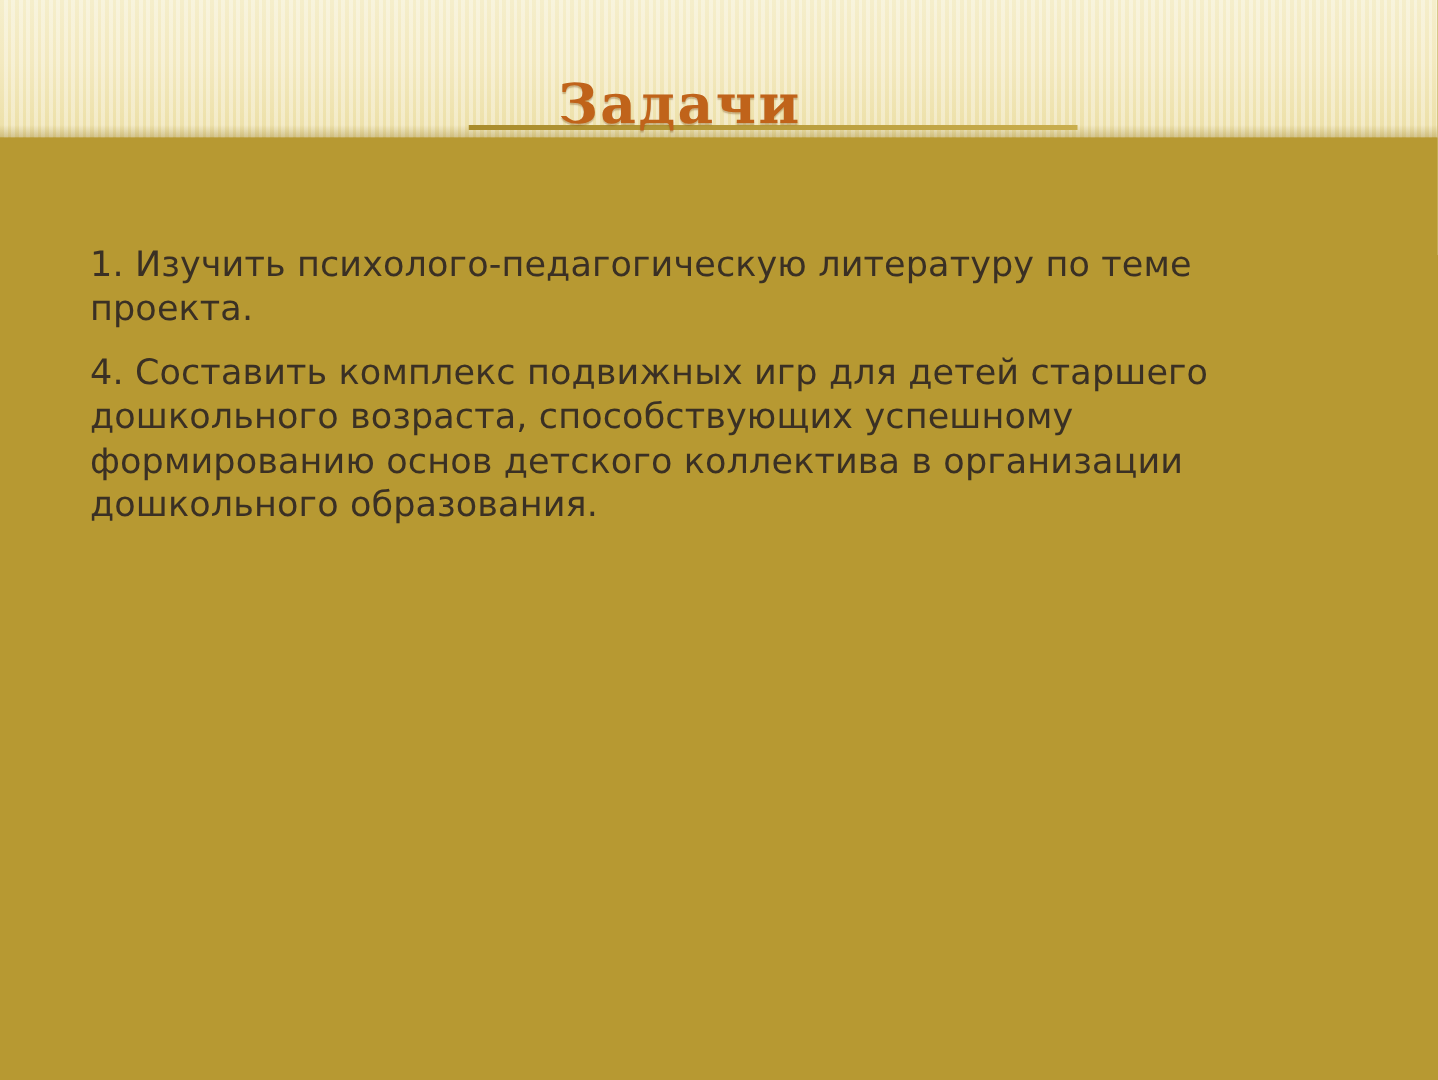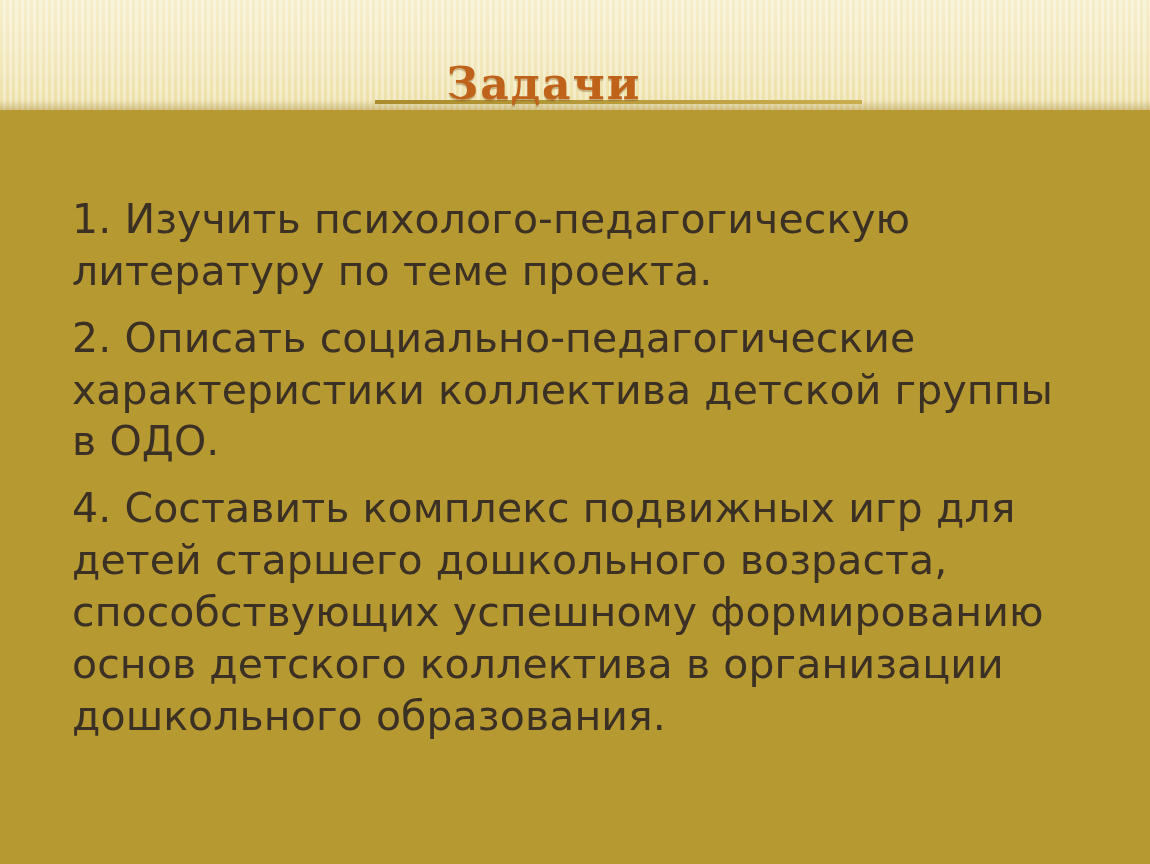--- a/index.html
+++ b/index.html
@@ -89,21 +89,21 @@
 
   .body-inner {
     position: absolute;
     left: 72px;
     top: 84px;
     width: 1015px;
   }
 
   .task-line {
     font-family: "DejaVu Sans", sans-serif;
-    font-size: 41px;
+    font-size: 28px;
     line-height: 1.265;
     color: #3a3024;
     margin: 0 0 15px 0;
     letter-spacing: 0.1px;
   }
 
   .task-line:last-child {
     margin-bottom: 0;
   }
 </style>
@@ -114,18 +114,17 @@
 
   <div class="header-band"></div>
 
   <div class="title-rule"></div>
 
   <div class="slide-title">Задачи</div>
 
   <div class="body-area">
     <div class="body-inner">
       <p class="task-line">1. Изучить психолого-педагогическую литературу по теме проекта.</p>
-      <p class="task-line">2. Описать социально-педагогические характеристики коллектива детской группы в ОДО.</p>
       <p class="task-line">4. Составить комплекс подвижных игр для детей старшего дошкольного возраста, способствующих успешному формированию основ детского коллектива в организации дошкольного образования.</p>
     </div>
   </div>
 
 </div>
 
 </body></html>

